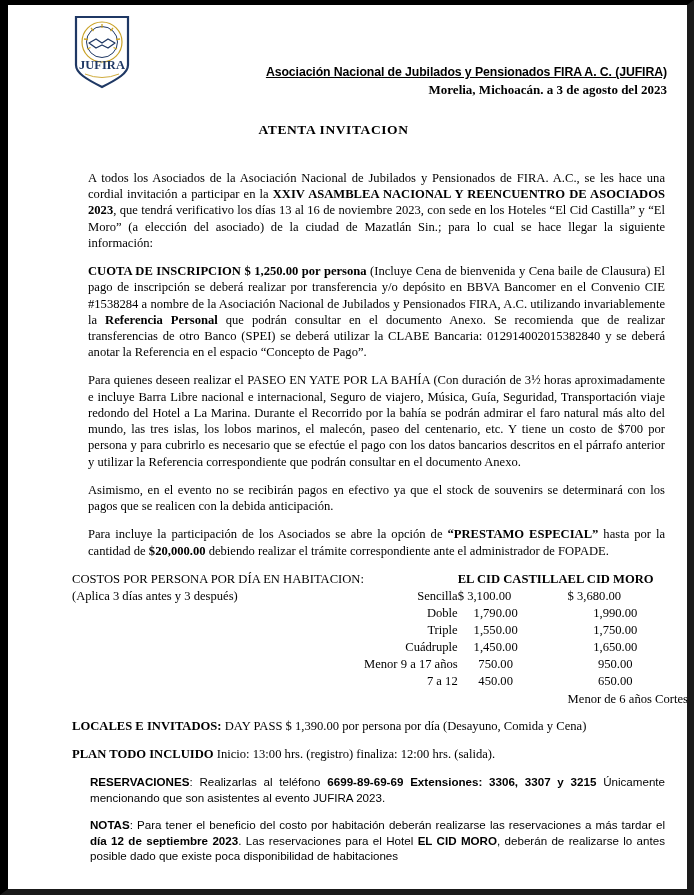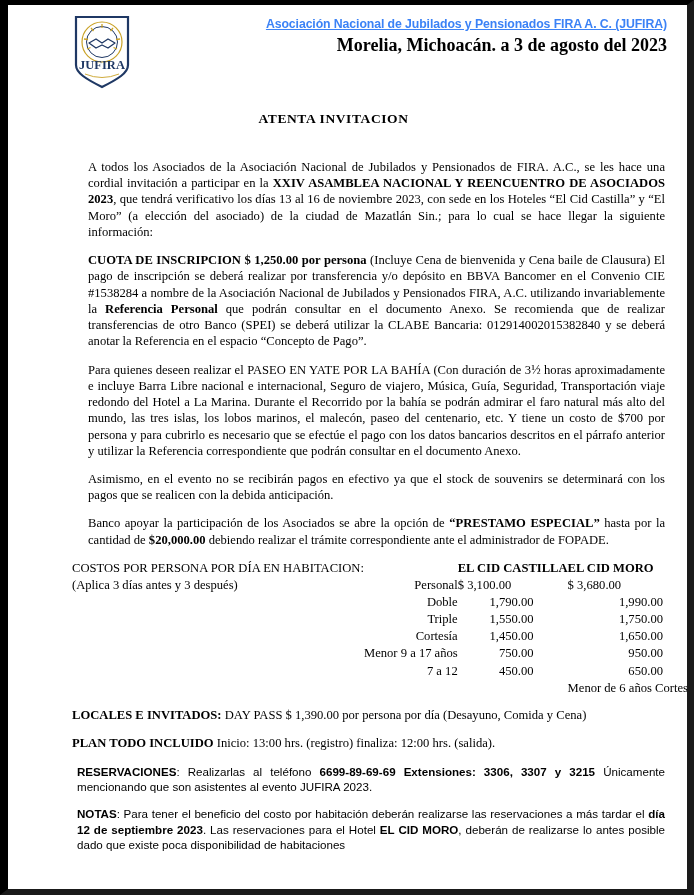--- a/index.html
+++ b/index.html
@@ -44,37 +44,38 @@
   .header-text {
     flex: 1 1 auto;
     text-align: right;
     padding-right: 12px;
     padding-top: 4px;
   }
   .org-line {
     font-family: "Liberation Sans", sans-serif;
     font-weight: bold;
     font-size: 12.3px;
-    color: #3b82f6;
+    color: #000000;
     text-decoration: underline;
     letter-spacing: -0.1px;
     line-height: 1.25;
+    margin-top: 48px;
   }
   .slogan-line {
     font-family: "Liberation Sans", sans-serif;
     font-weight: bold;
     font-size: 12.2px;
     color: #1F4E9A;
     line-height: 1.45;
     letter-spacing: -0.1px;
   }
   .place-line {
     font-family: "Liberation Serif", serif;
     font-weight: bold;
-    font-size: 18px;
+    font-size: 13px;
     color: #000000;
     line-height: 1.5;
   }
 
   
   .body-wrap {
     padding: 0 22px 0 64px;
   }
   h1.doc-title {
     text-align: center;
@@ -105,38 +106,38 @@
   }
   table.costs td {
     padding: 0 0 1px 0;
     vertical-align: top;
     line-height: 1.28;
   }
   td.c-label { width: 236px; white-space: nowrap; margin-top: 40px; }
   td.c-room  { width: 120px; text-align: right; padding-right: 14px; white-space: nowrap; }
   td.c-p1    { width: 132px; text-align: left;  white-space: nowrap; }
   td.c-p2    { width: 140px; text-align: left;  white-space: nowrap; }
-  td.c-p1.num, td.c-p2.num { text-align: right; padding-right: 34px; }
+  td.c-p1.num, td.c-p2.num { text-align: center; padding-right: 34px; }
   .costs-head td { font-weight: bold; }
   .sub-note { padding-left: 8px; }
   .courtesy-row td { padding-top: 2px; }
   .courtesy { text-align: left; padding-left: 6px; white-space: nowrap; }
 
   
   p.line-item {
     font-size: 12.6px;
     line-height: 1.3;
     margin: 2px 0 12px 0;
   }
   p.sans {
     font-family: "Liberation Sans", sans-serif;
     font-size: 11.6px;
     line-height: 1.33;
     text-align: justify;
-    margin: 0 0 12px 5px;
+    margin: 0 0 12px 18px;
   }
   p.sans.just-notes { text-align: justify; }
 </style>
 </head>
 <body>
 
 <div id="page">
 <div id="sheet">
 
   <div class="header">
@@ -171,52 +172,52 @@
 
     <p class="para"><span>A todos los Asociados de la Asociación Nacional de Jubilados y Pensionados de FIRA. A.C., se les hace una cordial invitación a participar en la </span><span class="b">XXIV ASAMBLEA NACIONAL Y REENCUENTRO DE ASOCIADOS 2023</span><span>, que tendrá verificativo los días 13 al 16 de noviembre 2023, con sede en los Hoteles “El Cid Castilla” y “El Moro” (a elección del asociado) de la ciudad de Mazatlán Sin.; para lo cual se hace llegar la siguiente información:</span></p>
 
     <p class="para"><span class="b">CUOTA DE INSCRIPCION $ 1,250.00 por persona</span><span> (Incluye Cena de bienvenida y Cena baile de Clausura) El pago de inscripción se deberá realizar por transferencia y/o depósito en BBVA Bancomer en el Convenio CIE #1538284 a nombre de la Asociación Nacional de Jubilados y Pensionados FIRA, A.C. utilizando invariablemente la </span><span class="b">Referencia Personal</span><span> que podrán consultar en el documento Anexo. Se recomienda que de realizar transferencias de otro Banco (SPEI) se deberá utilizar la CLABE Bancaria: 012914002015382840 y se deberá anotar la Referencia en el espacio “Concepto de Pago”.</span></p>
 
     <p class="para">Para quienes deseen realizar el PASEO EN YATE POR LA BAHÍA (Con duración de 3½ horas aproximadamente e incluye Barra Libre nacional e internacional, Seguro de viajero, Música, Guía, Seguridad, Transportación viaje redondo del Hotel a La Marina. Durante el Recorrido por la bahía se podrán admirar el faro natural más alto del mundo, las tres islas, los lobos marinos, el malecón, paseo del centenario, etc. Y tiene un costo de $700 por persona y para cubrirlo es necesario que se efectúe el pago con los datos bancarios descritos en el párrafo anterior y utilizar la Referencia correspondiente que podrán consultar en el documento Anexo.</p>
 
 
     <p class="para">Asimismo, en el evento no se recibirán pagos en efectivo ya que el stock de souvenirs se determinará con los pagos que se realicen con la debida anticipación.</p>
 
-    <p class="para"><span>Banco apoyar la participación de los Asociados se abre la opción de </span><span class="b">“PRESTAMO ESPECIAL”</span><span> hasta por la cantidad de </span><span class="b">$20,000.00</span><span> debiendo realizar el trámite correspondiente ante el administrador de FOPADE.</span></p>
+    <p class="para"><span>Para incluye la participación de los Asociados se abre la opción de </span><span class="b">“PRESTAMO ESPECIAL”</span><span> hasta por la cantidad de </span><span class="b">$20,000.00</span><span> debiendo realizar el trámite correspondiente ante el administrador de FOPADE.</span></p>
 
     <div class="cost-block">
       <table class="costs">
         <tbody>
               <tr class="costs-head">
           <td class="c-label" style="font-weight:normal;">COSTOS POR PERSONA POR DÍA EN HABITACION:</td>
           <td class="c-room"></td>
           <td class="c-p1">EL CID CASTILLA</td>
           <td class="c-p2">EL CID MORO</td>
         </tr>
         <tr>
           <td class="c-label sub-note">(Aplica 3 días antes y 3 después)</td>
-          <td class="c-room">Personal</td>
+          <td class="c-room">Sencilla</td>
           <td class="c-p1">$ 3,100.00</td>
           <td class="c-p2">$ 3,680.00</td>
         </tr>
         <tr>
           <td class="c-label"></td>
           <td class="c-room">Doble</td>
           <td class="c-p1 num">1,790.00</td>
           <td class="c-p2 num">1,990.00</td>
         </tr>
         <tr>
           <td class="c-label"></td>
           <td class="c-room">Triple</td>
           <td class="c-p1 num">1,550.00</td>
           <td class="c-p2 num">1,750.00</td>
         </tr>
         <tr>
           <td class="c-label"></td>
-          <td class="c-room">Cortesía</td>
+          <td class="c-room">Cuádruple</td>
           <td class="c-p1 num">1,450.00</td>
           <td class="c-p2 num">1,650.00</td>
         </tr>
         <tr>
           <td class="c-label"></td>
           <td class="c-room">Menor 9 a 17 años</td>
           <td class="c-p1 num">750.00</td>
           <td class="c-p2 num">950.00</td>
         </tr>
         <tr>

